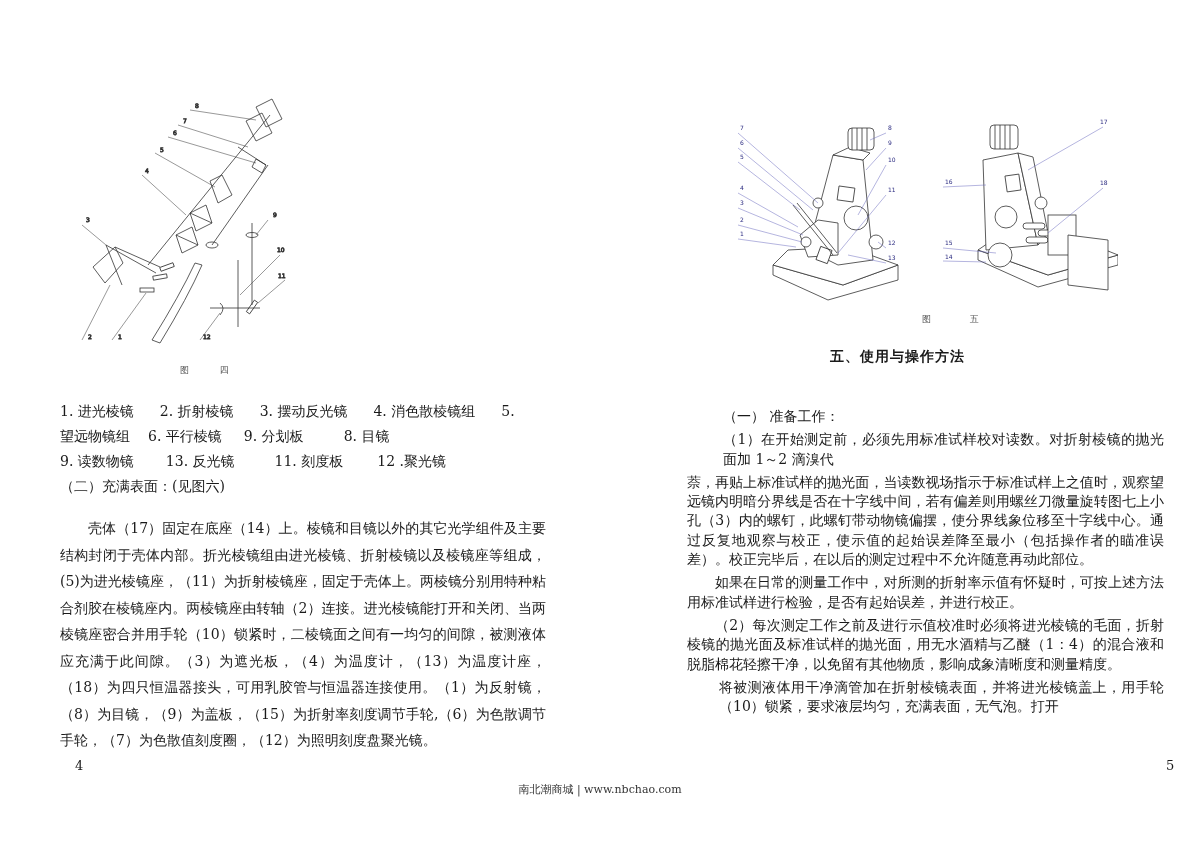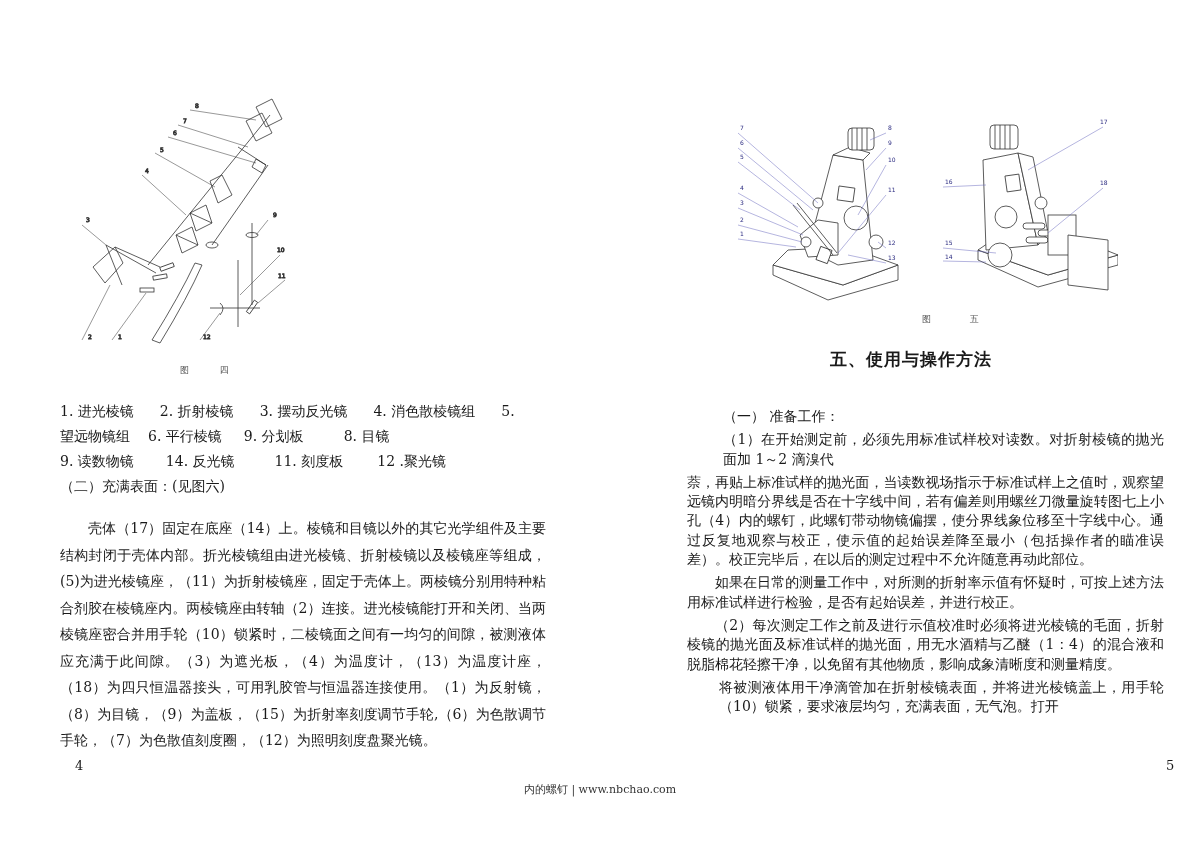--- a/index.html
+++ b/index.html
@@ -12,21 +12,21 @@
   .fig svg { display: block; }
   .caption { position: absolute; font-size: 9px; color: #555; letter-spacing: 14px; }
   .body-text { position: absolute; font-size: 14px; line-height: 26px; }
   .legend-line { white-space: nowrap; line-height: 25px; font-size: 14px; }
   .legend-line span { margin-right: 26px; }
   .para { text-indent: 28px; margin: 0; text-align: justify; }
   .r-text { position: absolute; font-size: 14px; line-height: 19.3px; }
   .r-text p { margin: 4px; }
   .indent { padding-left: 28px; }
   .indent2 { text-indent: 28px; }
-  .section-title { position: absolute; font-size: 17px; font-weight: bold;
+  .section-title { position: absolute; font-size: 14px; font-weight: bold;
                    font-family: "DejaVu Sans", "Liberation Sans", sans-serif; letter-spacing: 1px; }
   .page-num { position: absolute; font-size: 13px; top: 758px; }
   .footer { position: absolute; top: 782px; left: 0; width: 1200px; text-align: center;
             font-size: 11px; color: #333; }
   .lbl { font-family: "DejaVu Sans", sans-serif; font-size: 6px; fill: #2b2b80; }
   .lbl-k { font-family: "DejaVu Sans", sans-serif; font-size: 6px; fill: #222; }
 </style>
 </head>
 <body>
 
@@ -103,21 +103,21 @@
   <div class="caption" style="left:180px;top:364px;">图 四</div>
 
   <div class="body-text" style="left:60px;top:399px;width:486px;">
     <div class="legend-line">
       <span>1. 进光棱镜</span><span>2. 折射棱镜</span><span>3. 摆动反光镜</span><span>4. 消色散棱镜组</span><span style="margin-right:0">5.</span>
     </div>
     <div class="legend-line">
       <span style="margin-right:18px">望远物镜组</span><span style="margin-right:22px">6. 平行棱镜</span><span style="margin-right:40px">9. 分划板</span><span>8. 目镜</span>
     </div>
     <div class="legend-line">
-      <span style="margin-right:32px">9. 读数物镜</span><span style="margin-right:40px">14. 反光镜</span><span style="margin-right:34px">11. 刻度板</span><span>12 .聚光镜</span>
+      <span style="margin-right:32px">9. 读数物镜</span><span style="margin-right:40px">13. 反光镜</span><span style="margin-right:34px">11. 刻度板</span><span>12 .聚光镜</span>
     </div>
     <div class="legend-line">（二）充满表面：(见图六)</div>
     <p class="para" style="margin-top:16px;line-height:26.5px;">壳体（17）固定在底座（14）上。棱镜和目镜以外的其它光学组件及主要结构封闭于壳体内部。折光棱镜组由进光棱镜、折射棱镜以及棱镜座等组成，(5)为进光棱镜座，（11）为折射棱镜座，固定于壳体上。两棱镜分别用特种粘合剂胶在棱镜座内。两棱镜座由转轴（2）连接。进光棱镜能打开和关闭、当两棱镜座密合并用手轮（10）锁紧时，二棱镜面之间有一均匀的间隙，被测液体应充满于此间隙。（3）为遮光板，（4）为温度计，（13）为温度计座，（18）为四只恒温器接头，可用乳胶管与恒温器连接使用。（1）为反射镜，（8）为目镜，（9）为盖板，（15）为折射率刻度调节手轮,（6）为色散调节手轮，（7）为色散值刻度圈，（12）为照明刻度盘聚光镜。</p>
   </div>
 
   <div class="page-num" style="left:75px;">4</div>
 </div>
 
 <div class="page page-right">
 
@@ -216,22 +216,22 @@
       </g>
     </svg>
   </div>
   <div class="caption" style="left:294px;top:313px;letter-spacing:18px;">图 五</div>
 
   <div class="section-title" style="left:202px;top:348px;">五、使用与操作方法</div>
 
   <div class="r-text" style="left:55px;top:403px;width:485px;">
     <p class="indent" style="padding-left:36px;">（一）  准备工作：</p>
     <p class="indent" style="padding-left:36px;text-align:justify;">（1）在开始测定前，必须先用标准试样校对读数。对折射棱镜的抛光面加 1～2 滴溴代</p>
-    <p style="text-align:justify;">萘，再贴上标准试样的抛光面，当读数视场指示于标准试样上之值时，观察望远镜内明暗分界线是否在十字线中间，若有偏差则用螺丝刀微量旋转图七上小孔（4）内的螺钉，此螺钉带动物镜偏摆，使分界线象位移至十字线中心。通过反复地观察与校正，使示值的起始误差降至最小（包括操作者的瞄准误差）。校正完毕后，在以后的测定过程中不允许随意再动此部位。</p>
+    <p style="text-align:justify;">萘，再贴上标准试样的抛光面，当读数视场指示于标准试样上之值时，观察望远镜内明暗分界线是否在十字线中间，若有偏差则用螺丝刀微量旋转图七上小孔（3）内的螺钉，此螺钉带动物镜偏摆，使分界线象位移至十字线中心。通过反复地观察与校正，使示值的起始误差降至最小（包括操作者的瞄准误差）。校正完毕后，在以后的测定过程中不允许随意再动此部位。</p>
     <p class="indent2" style="text-align:justify;">如果在日常的测量工作中，对所测的折射率示值有怀疑时，可按上述方法用标准试样进行检验，是否有起始误差，并进行校正。</p>
     <p class="indent2" style="text-align:justify;">（2）每次测定工作之前及进行示值校准时必须将进光棱镜的毛面，折射棱镜的抛光面及标准试样的抛光面，用无水酒精与乙醚（1：4）的混合液和脱脂棉花轻擦干净，以免留有其他物质，影响成象清晰度和测量精度。</p>
     <p class="indent" style="padding-left:32px;text-align:justify;">将被测液体用干净滴管加在折射棱镜表面，并将进光棱镜盖上，用手轮（10）锁紧，要求液层均匀，充满表面，无气泡。打开</p>
   </div>
 
   <div class="page-num" style="left:538px;">5</div>
 </div>
 
-<div class="footer">内的螺钉 | www.nbchao.com</div>
+<div class="footer">南北潮商城 | www.nbchao.com</div>
 
 </body></html>

